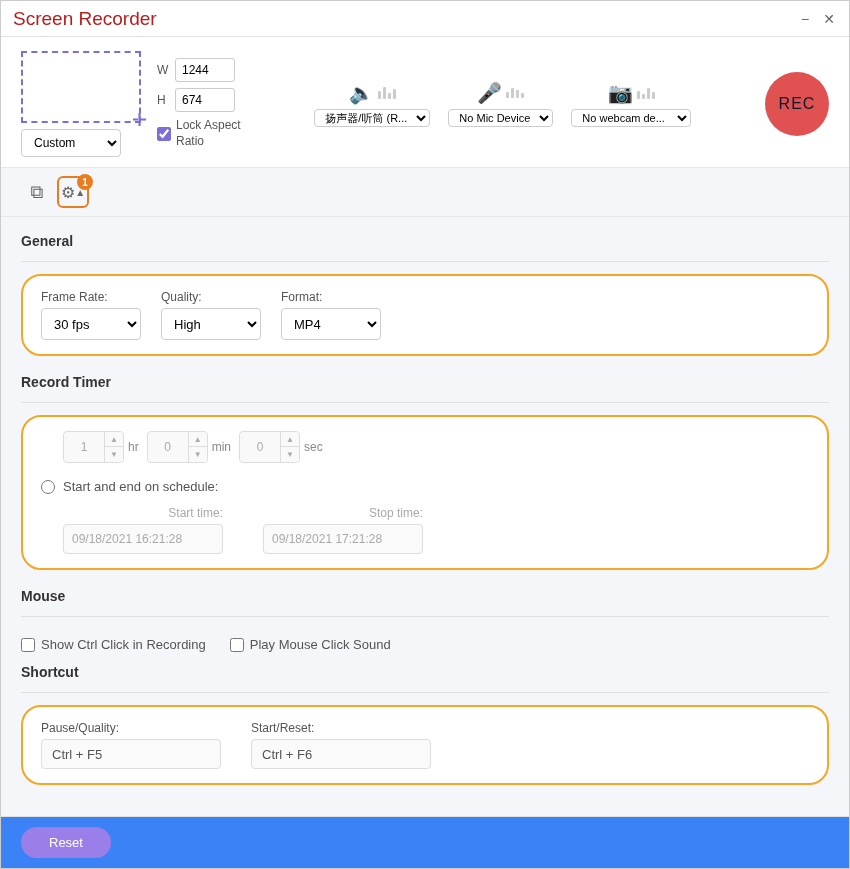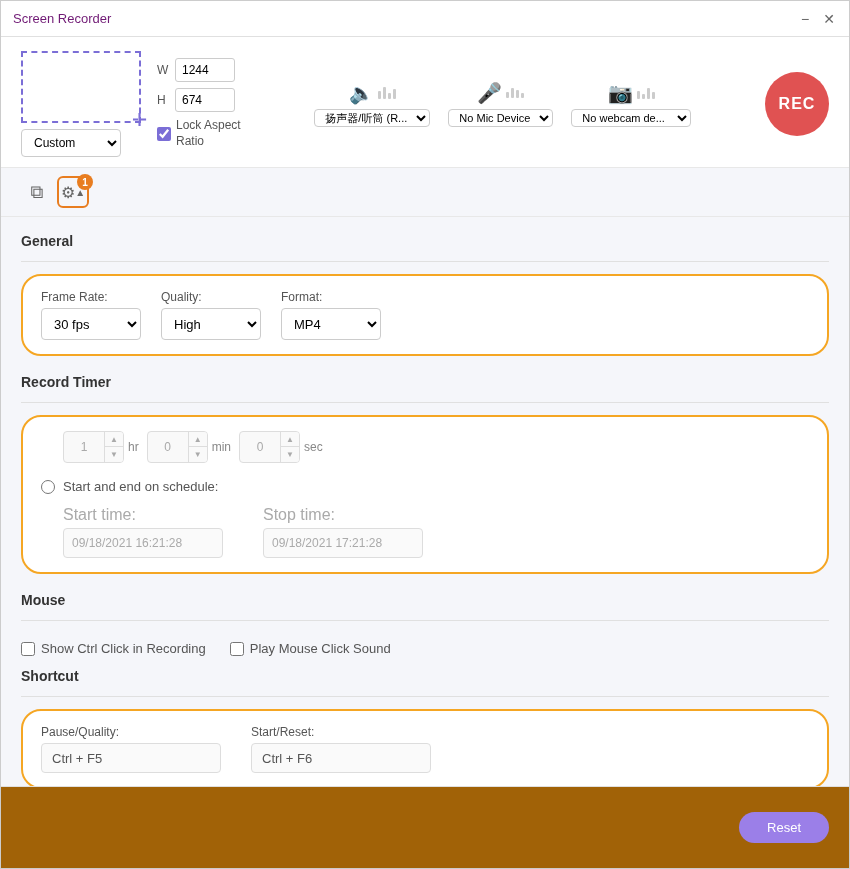--- a/index.html
+++ b/index.html
@@ -21,22 +21,22 @@
     .titlebar {
       background: #fff;
       height: 36px;
       display: flex;
       align-items: center;
       padding: 0 12px;
       border-bottom: 1px solid #e0e0e0;
       flex-shrink: 0;
     }
     .titlebar-title {
-      font-size: 13px;
-      color: #701a75;
+      font-size: 19px;
+      color: #b91c1c;
       flex: 1;
     }
     .titlebar-buttons {
       display: flex;
       gap: 8px;
     }
     .titlebar-btn {
       width: 16px;
       height: 16px;
       cursor: pointer;
@@ -166,23 +166,23 @@
     .webcam-icon {
       font-size: 20px;
       color: #bbb;
     }
     .rec-button {
       width: 64px;
       height: 64px;
       border-radius: 50%;
       background: #e05252;
       border: none;
-      color: #ffffff;
+      color: #0f172a;
       font-size: 16px;
-      font-weight: bold;
+      font-weight: normal;
       cursor: pointer;
       flex-shrink: 0;
       letter-spacing: 1px;
     }
 
     .toolbar {
       background: #f5f6fa;
       padding: 8px 20px;
       display: flex;
       align-items: center;
@@ -356,22 +356,23 @@
       align-items: flex-start;
       gap: 40px;
       padding-left: 22px;
     }
     .schedule-field {
       display: flex;
       flex-direction: column;
       gap: 4px;
     }
     .schedule-label {
-      font-size: 16px;
+      font-size: 12px;
       color: #aaa;
+      text-align: right;
     }
     .schedule-input {
       height: 30px;
       border: 1px solid #ddd;
       border-radius: 4px;
       padding: 0 8px;
       font-size: 12px;
       color: #aaa;
       background: #fafafa;
       width: 160px;
@@ -425,24 +426,23 @@
       border: 1px solid #ddd;
       border-radius: 4px;
       padding: 0 10px;
       font-size: 13px;
       color: #555;
       background: #fafafa;
       width: 180px;
     }
 
     .bottom-bar {
-      background: #a16207;
-      padding: 25px 20px;
-      display: flex;
-      justify-content: flex-end;
+      background: #3b82f6;
+      padding: 10px 20px;
+      display: flex;
       border-top: 1px solid #e0e0e0;
       flex-shrink: 0;
     }
     .reset-btn {
       background: #9b7fe8;
       color: #fff;
       border: none;
       border-radius: 16px;
       padding: 8px 28px;
       font-size: 13px;

